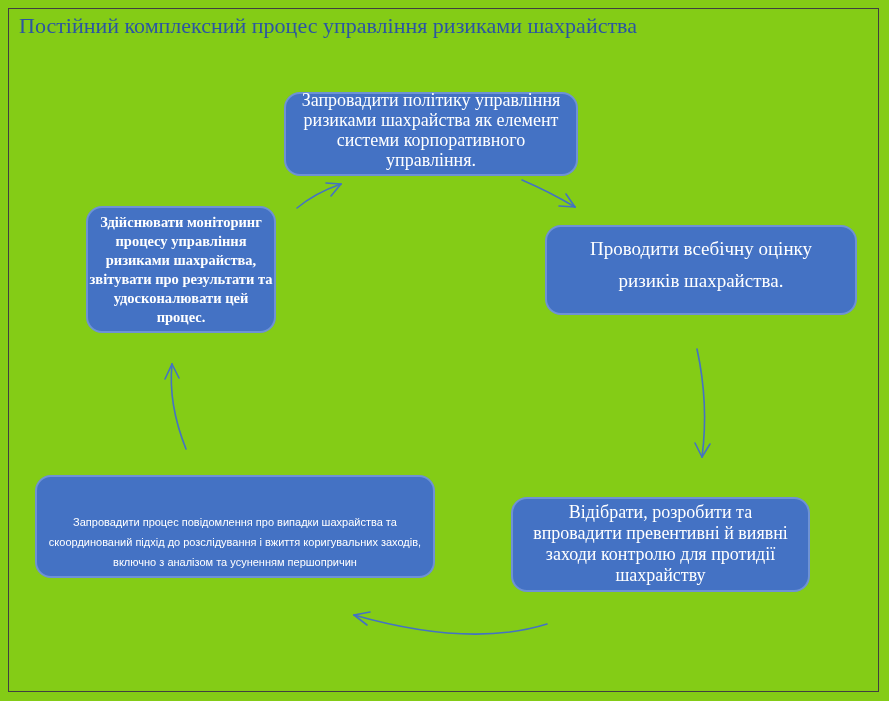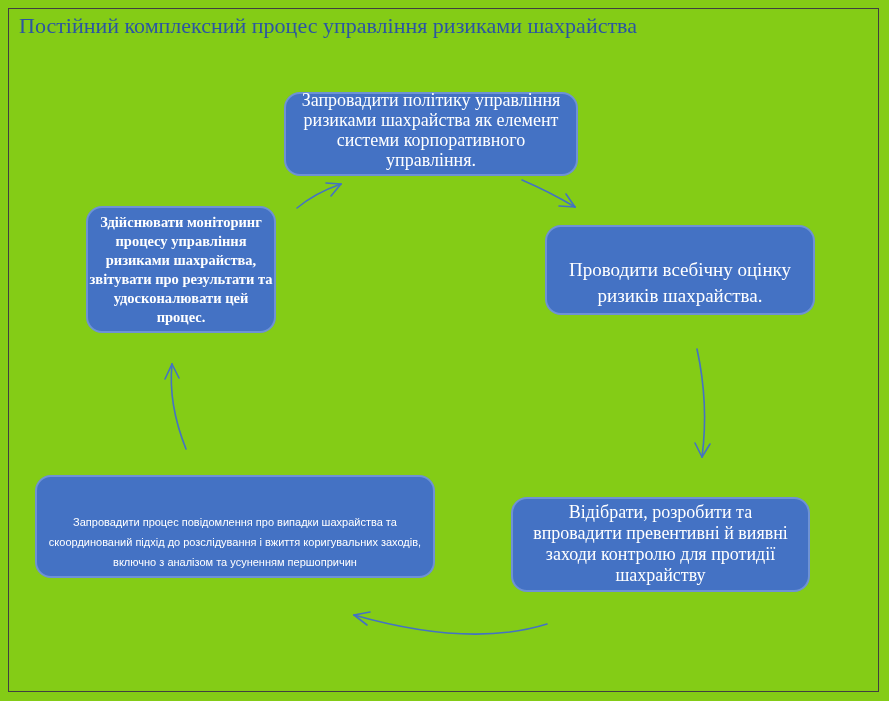--- a/index.html
+++ b/index.html
@@ -44,22 +44,22 @@
     align-items: flex-end;
     justify-content: center;
     text-align: center;
   }
   .box .txt { width: 100%; }
   .box-top {
     left: 284px; top: 92px; width: 294px; height: 84px;
     font-size: 18px; line-height: 20px; padding: 4px 8px;
   }
   .box-right {
-    left: 545px; top: 225px; width: 270px; height: 90px;
-    font-size: 19px; line-height: 26px; padding: 4px 14px;
+    left: 545px; top: 225px; width: 312px; height: 90px;
+    font-size: 19px; line-height: 32px; padding: 16px 14px;
   }
   .box-bottom-right {
     left: 511px; top: 497px; width: 299px; height: 95px;
     font-size: 18px; line-height: 21px; padding: 4px 10px;
   }
   .box-bottom-left {
     left: 35px; top: 475px; width: 400px; height: 103px;
     font-family: "Liberation Sans", sans-serif;
     font-size: 11px; line-height: 20px; padding: 4px 10px;
   }

